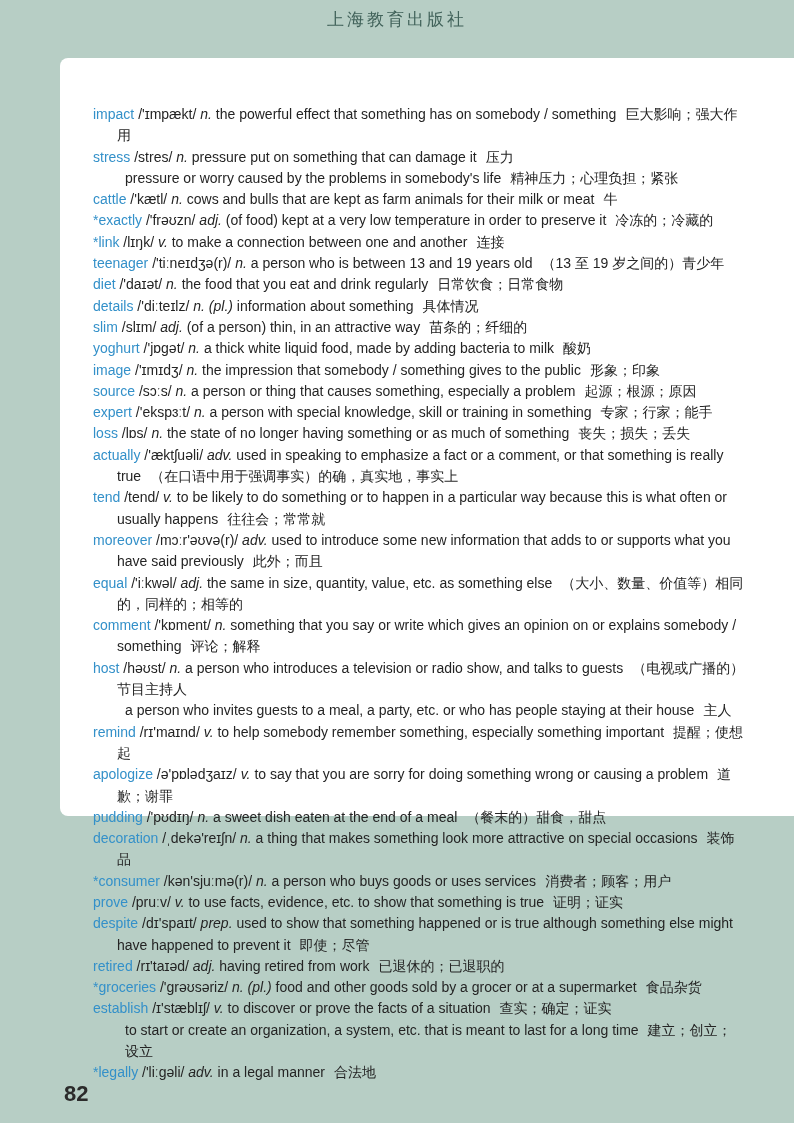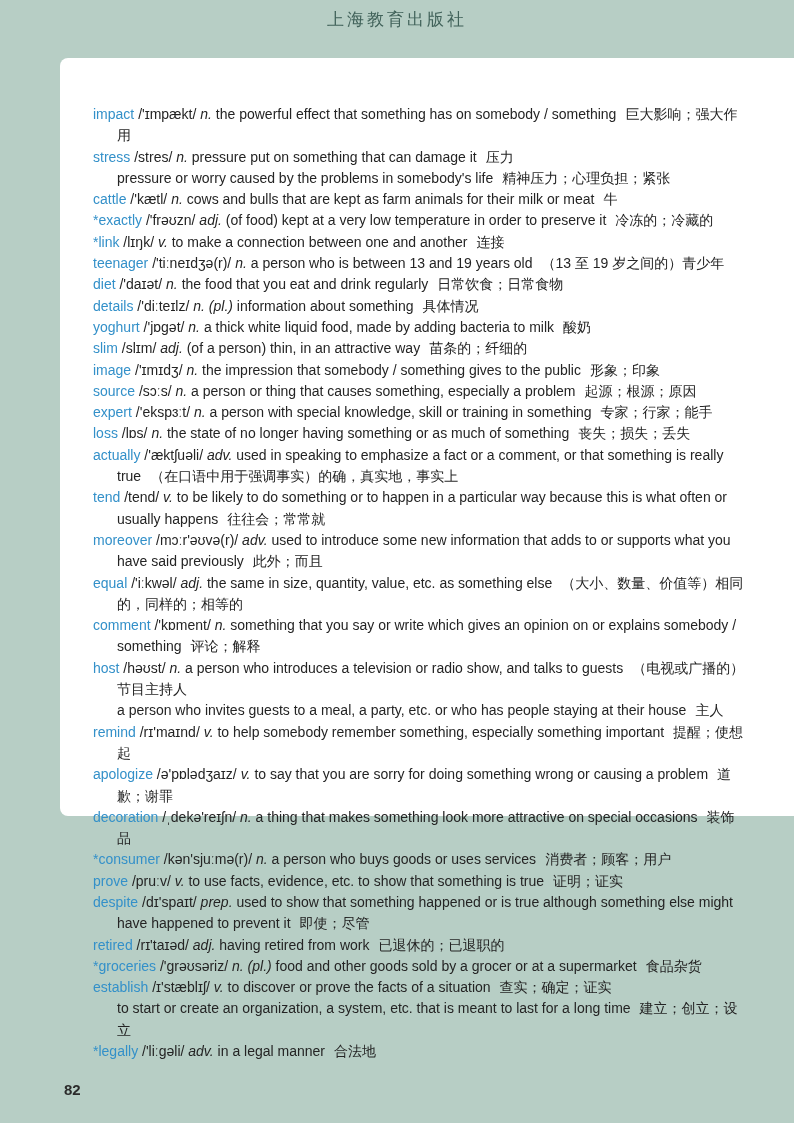--- a/index.html
+++ b/index.html
@@ -27,30 +27,30 @@
   }
   .glossary {
     position: absolute;
     left: 33px; top: 46px;
     width: 652px;
     font-size: 14px;
     line-height: 21.3px;
     color: #242424;
   }
   .entry { padding-left: 24px; text-indent: -24px; }
-  .sense2 { text-indent: 0; }
+  .sense2 { text-indent: 0; margin-left: 8px; }
   .w  { color: #3390c9; }
   .ph { color: #242424; }
   .pos { font-style: italic; color: #242424; }
   .def { color: #242424; }
   .zh { color: #242424; margin-left: 9px; }
   .page-number {
     position: absolute;
     left: 64px; top: 1081px;
-    font-size: 15px;
+    font-size: 22px;
     font-weight: bold;
     color: #2b2b2b;
   }
 </style>
 </head>
 <body>
 
 <div class="publisher-header">上海教育出版社</div>
 
 <div class="page-card">
@@ -110,31 +110,31 @@
     </div>
 
     <div class="entry">
       <span class="w">details</span>
       <span class="ph">/'diːteɪlz/</span>
       <span class="pos">n. (pl.)</span>
       <span class="def">information about something</span><span class="zh">具体情况</span>
     </div>
 
     <div class="entry">
+      <span class="w">slim</span>
+      <span class="ph">/slɪm/</span>
+      <span class="pos">adj.</span>
+      <span class="def">(of a person) thin, in an attractive way</span><span class="zh">苗条的；纤细的</span>
+    </div>
+
+    <div class="entry">
       <span class="w">yoghurt</span>
       <span class="ph">/'jɒgət/</span>
       <span class="pos">n.</span>
       <span class="def">a thick white liquid food, made by adding bacteria to milk</span><span class="zh">酸奶</span>
-    </div>
-
-    <div class="entry">
-      <span class="w">slim</span>
-      <span class="ph">/slɪm/</span>
-      <span class="pos">adj.</span>
-      <span class="def">(of a person) thin, in an attractive way</span><span class="zh">苗条的；纤细的</span>
     </div>
 
     <div class="entry">
       <span class="w">image</span>
       <span class="ph">/'ɪmɪdʒ/</span>
       <span class="pos">n.</span>
       <span class="def">the impression that somebody / something gives to the public</span><span class="zh">形象；印象</span>
     </div>
 
     <div class="entry">
@@ -210,20 +210,26 @@
       <span class="def">to help somebody remember something, especially something important</span><span class="zh">提醒；使想起</span>
     </div>
 
     <div class="entry">
       <span class="w">apologize</span>
       <span class="ph">/ə'pɒlədʒaɪz/</span>
       <span class="pos">v.</span>
       <span class="def">to say that you are sorry for doing something wrong or causing a problem</span><span class="zh">道歉；谢罪</span>
     </div>
 
+    <div class="entry">
+      <span class="w">pudding</span>
+      <span class="ph">/'pʊdɪŋ/</span>
+      <span class="pos">n.</span>
+      <span class="def">a sweet dish eaten at the end of a meal</span><span class="zh">（餐末的）甜食，甜点</span>
+    </div>
 
     <div class="entry">
       <span class="w">decoration</span>
       <span class="ph">/ˌdekə'reɪʃn/</span>
       <span class="pos">n.</span>
       <span class="def">a thing that makes something look more attractive on special occasions</span><span class="zh">装饰品</span>
     </div>
 
     <div class="entry">
       <span class="w">*consumer</span>

